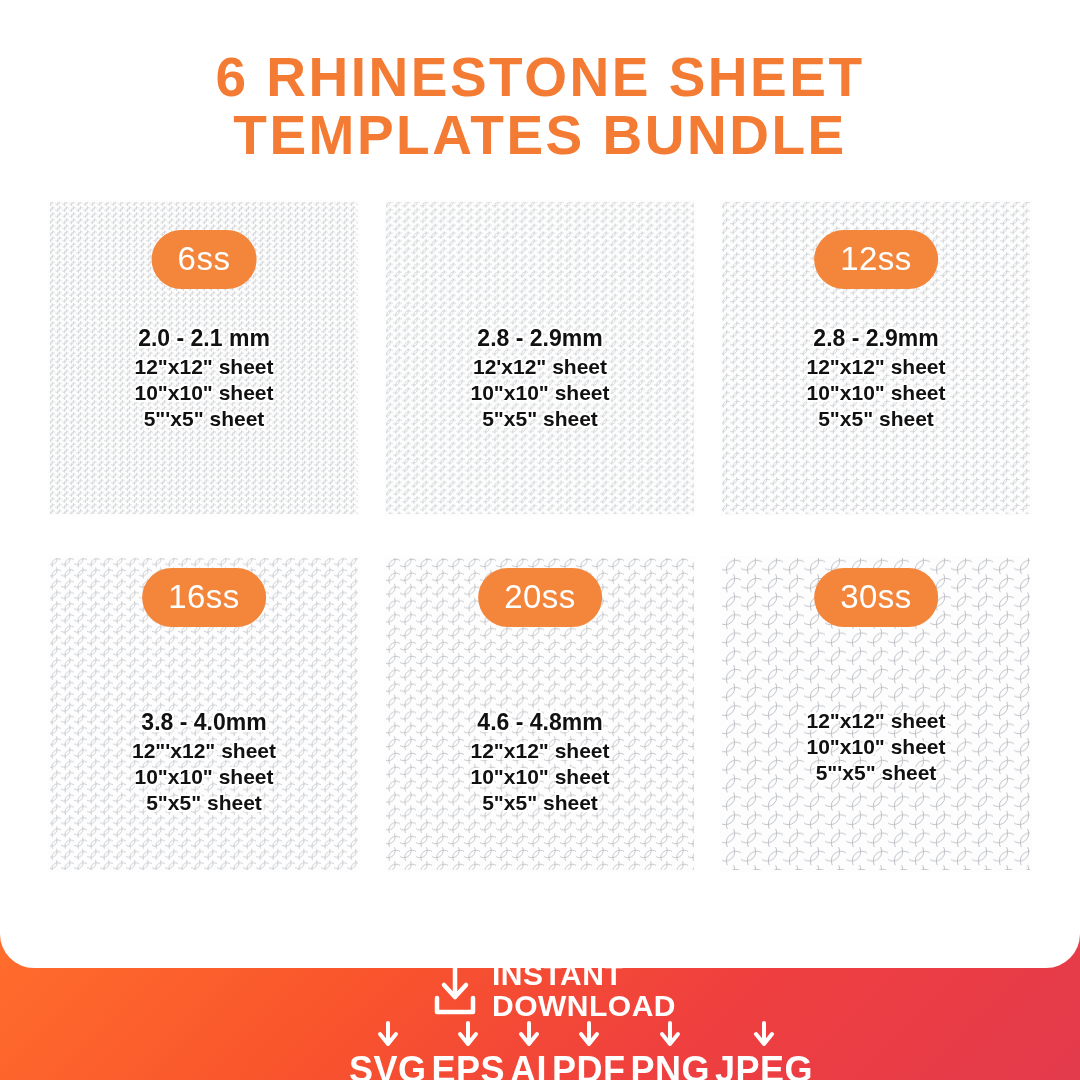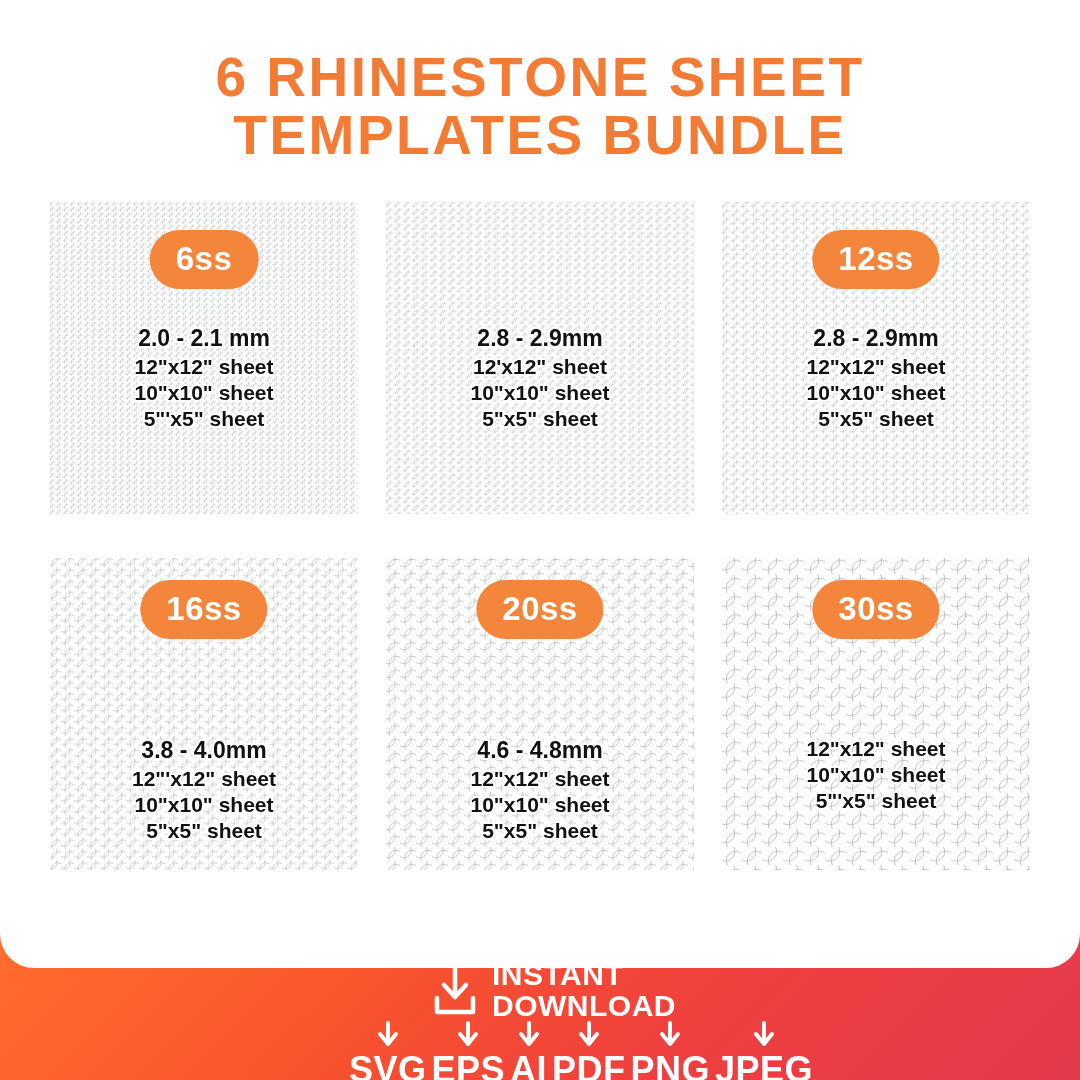--- a/index.html
+++ b/index.html
@@ -84,21 +84,21 @@
   }
 
   
   .pill {
     position: absolute;
     left: 50%;
     transform: translateX(-50%);
     top: 30px;
     background: #f4863c;
     color: #ffffff;
-    font-weight: bold;
+    font-weight: normal;
     font-size: 33px;
     line-height: 1;
     padding: 12px 26px 14px 26px;
     border-radius: 30px;
     letter-spacing: 0.5px;
     z-index: 4;
     white-space: nowrap;
   }
 
   
@@ -119,22 +119,22 @@
       -1.6px -1.6px 0 #fff, 1.6px -1.6px 0 #fff,
       -1.6px  1.6px 0 #fff, 1.6px  1.6px 0 #fff,
       0 0 3px #fff, 0 0 5px #fff;
   }
   .specs .spec-line.first {
     font-size: 23px;
     margin-bottom: 1px;
   }
 
   
-  .row2 .specs { top: 180px; }
-  .row2 .pill { top: 24px; }
+  .row2 .specs { top: 152px; }
+  .row2 .pill { top: 12px; }
 
   
   .footer {
     position: absolute;
     left: 0;
     top: 968px;
     width: 1080px;
     height: 112px;
     z-index: 6;
     display: flex;

